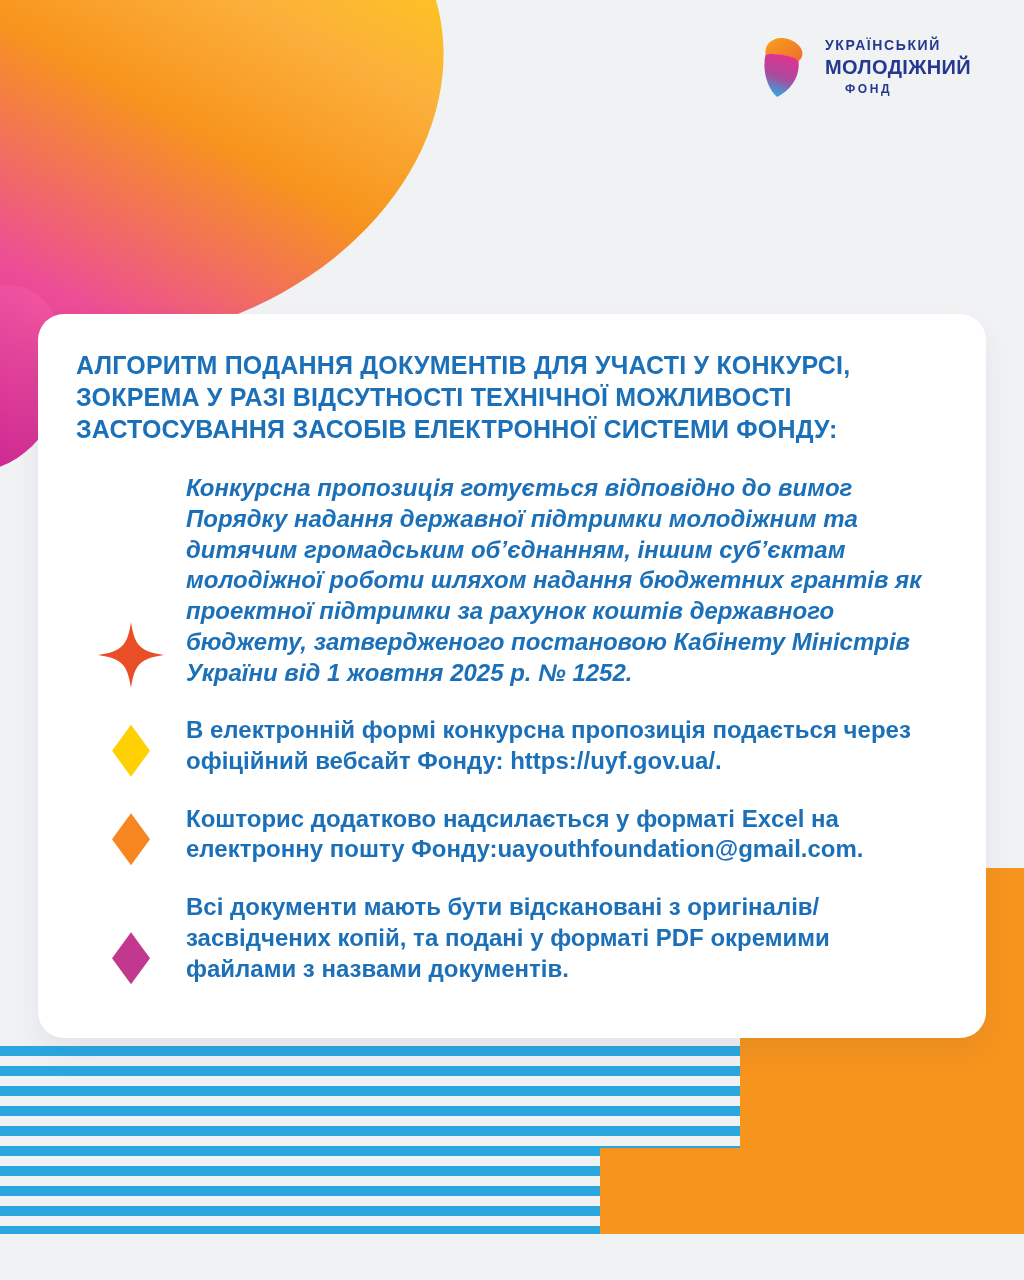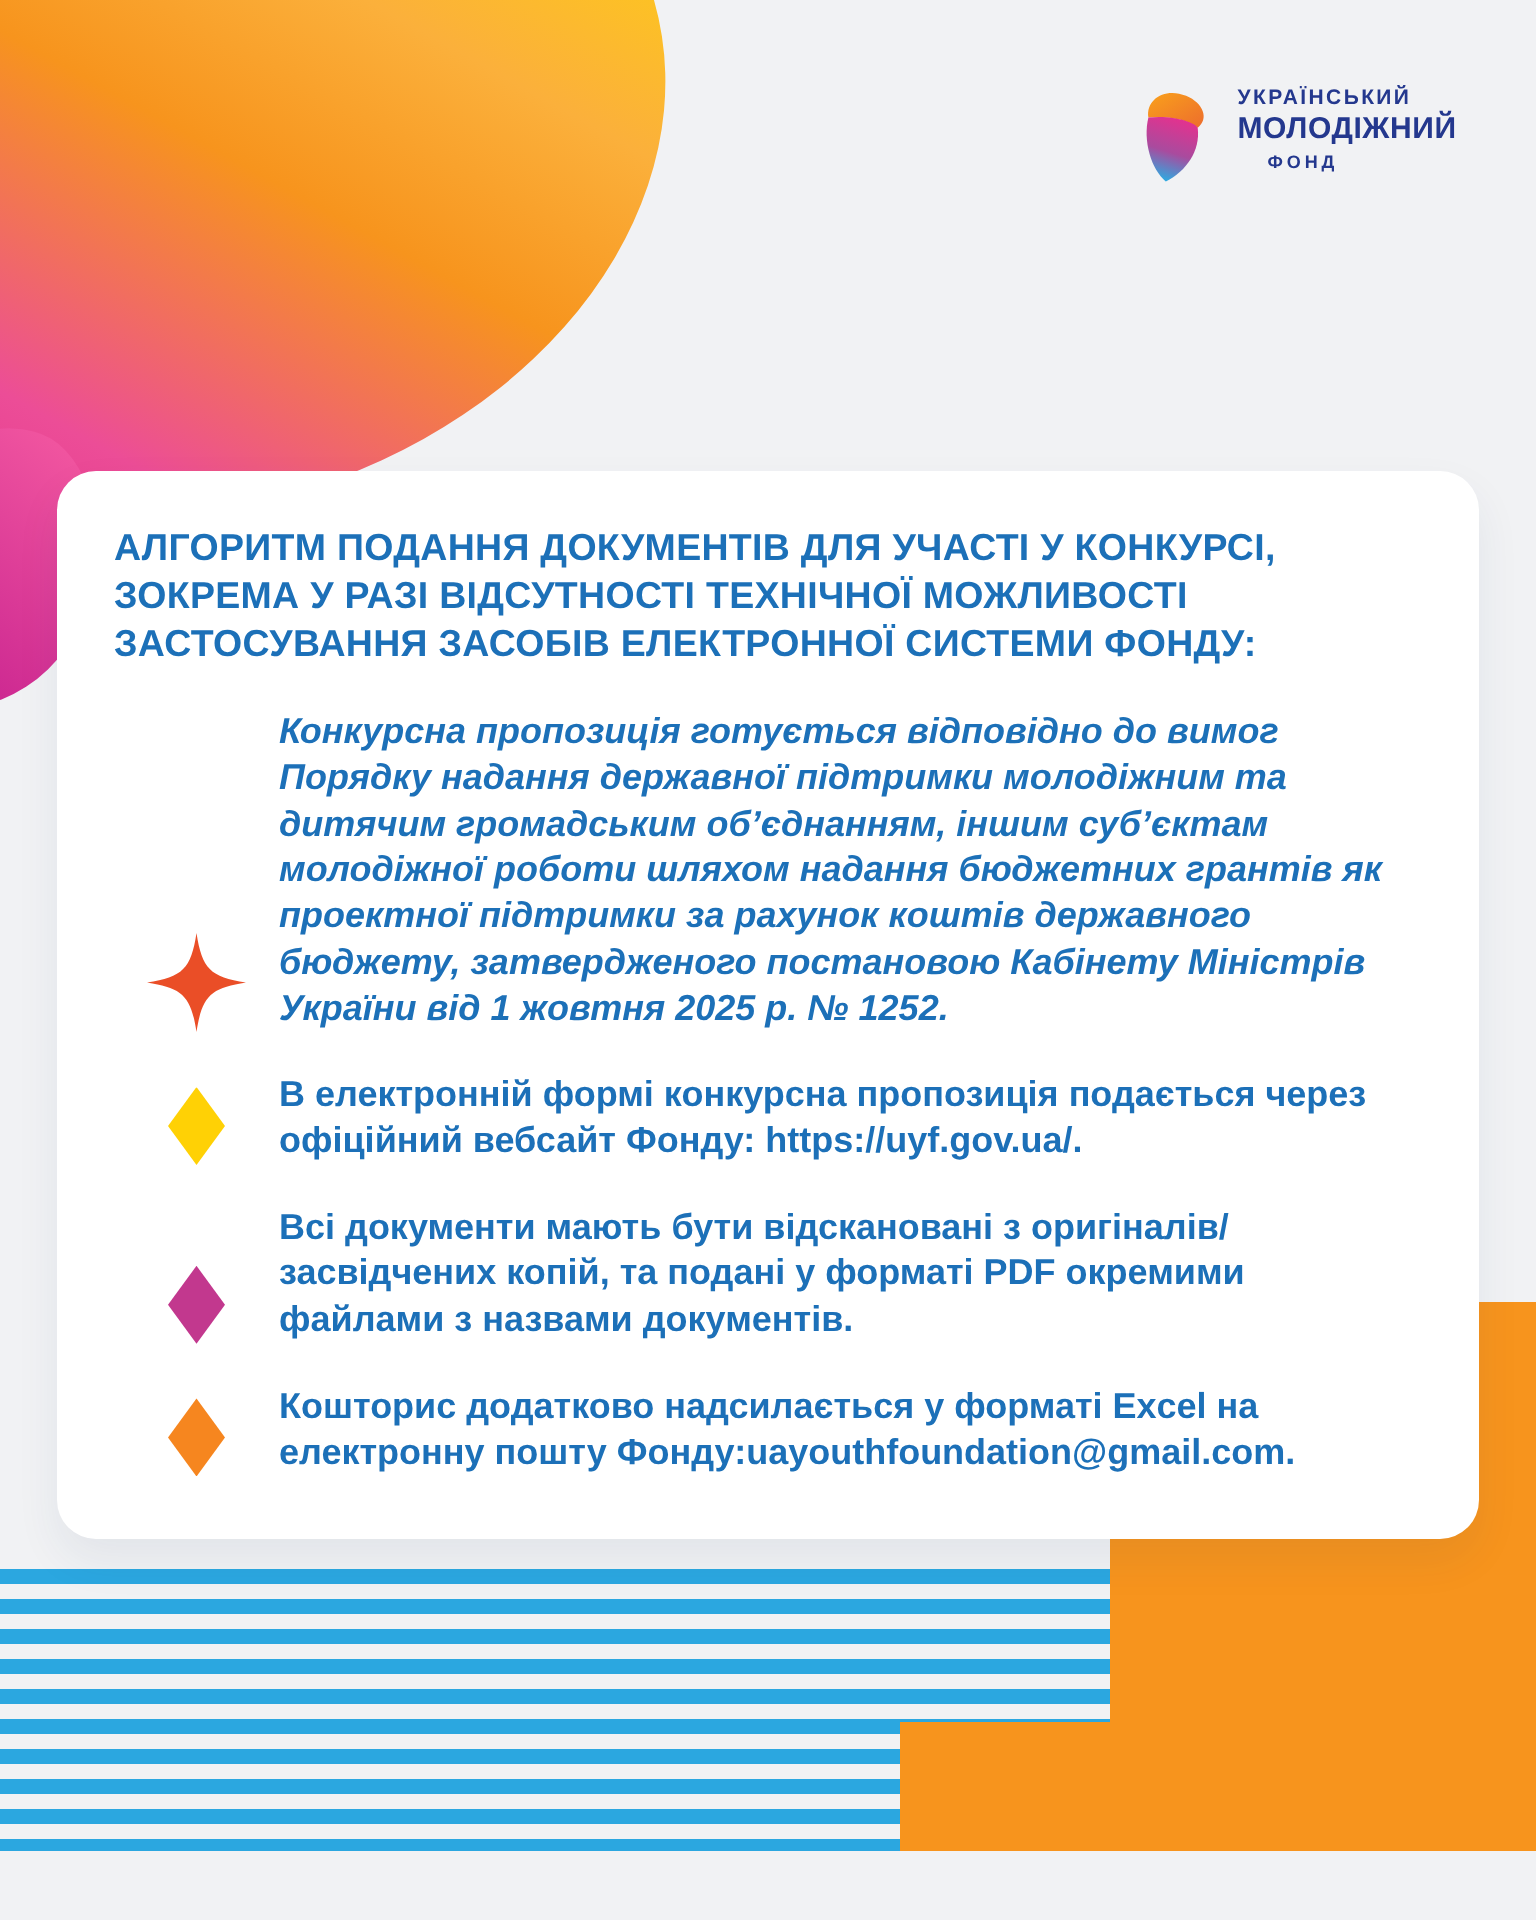--- a/index.html
+++ b/index.html
@@ -21,31 +21,31 @@
   }
   .blob-small{
     position:absolute;left:-78px;top:283px;width:140px;height:195px;
     background:linear-gradient(205deg,#F0549F 10%,#C92490 85%);
     border-radius:55% 45% 65% 35% / 45% 50% 50% 55%;
     transform:rotate(14deg);
     z-index:0;
   }
 
   
-  .logo{position:absolute;left:754px;top:56px;display:flex;align-items:flex-start;gap:13px;z-index:2;}
+  .logo{position:absolute;left:754px;top:32px;display:flex;align-items:center;gap:13px;z-index:2;}
   .logo-mark{width:58px;height:68px;flex:0 0 auto;}
   .logo-text{display:flex;flex-direction:column;}
   .logo-l1{font-size:14px;font-weight:bold;letter-spacing:1.6px;color:#24388E;}
   .logo-l2{font-size:20px;font-weight:bold;letter-spacing:.4px;color:#24388E;margin-top:3px;}
   .logo-l3{font-size:12px;font-weight:bold;letter-spacing:2.6px;color:#24388E;margin-top:3px;padding-left:2px;margin-left:18px;}
 
   
   .card{
     position:absolute;left:38px;top:314px;width:948px;min-height:656px;
-    box-sizing:border-box;padding:36px 40px 36px 38px;
+    box-sizing:border-box;padding:36px 40px 48px 38px;
     background:#FFFFFF;border-radius:26px;
     box-shadow:0 14px 30px rgba(25,50,95,.07);
     z-index:3;
   }
   .heading{
     margin:0 0 28px 0;max-width:832px;
     font-size:25px;line-height:1.27;font-weight:bold;letter-spacing:.2px;
     color:#1C70B8;text-transform:uppercase;
   }
   .bullet{display:flex;align-items:flex-end;margin-bottom:27px;}
@@ -115,29 +115,29 @@
 
     <div class="bullet">
       <div class="icon-cell">
         <div class="diamond" style="background: rgb(255, 209, 5);"></div>
       </div>
       <p>В електронній формі конкурсна пропозиція подається через офіційний вебсайт Фонду: https://uyf.gov.ua/.</p>
     </div>
 
     <div class="bullet">
       <div class="icon-cell">
-        <div class="diamond" style="background: rgb(194, 56, 142);"></div>
+        <div class="diamond" style="background: rgb(246, 134, 31);"></div>
       </div>
-      <p>Всі документи мають бути відскановані з оригіналів/ засвідчених копій, та подані у форматі PDF окремими файлами з назвами документів.</p>
+      <p>Кошторис додатково надсилається у форматі Excel на електронну пошту Фонду:uayouthfoundation@gmail.com.</p>
     </div>
 
     <div class="bullet">
       <div class="icon-cell">
-        <div class="diamond" style="background: rgb(246, 134, 31);"></div>
+        <div class="diamond" style="background: rgb(194, 56, 142);"></div>
       </div>
-      <p>Кошторис додатково надсилається у форматі Excel на електронну пошту Фонду:uayouthfoundation@gmail.com.</p>
+      <p>Всі документи мають бути відскановані з оригіналів/ засвідчених копій, та подані у форматі PDF окремими файлами з назвами документів.</p>
     </div>
   </div>
 
   <div class="stripes"></div>
   <div class="orange-steps" style="background: rgb(247, 148, 29);"></div>
 
 </div>
 
 </body></html>

